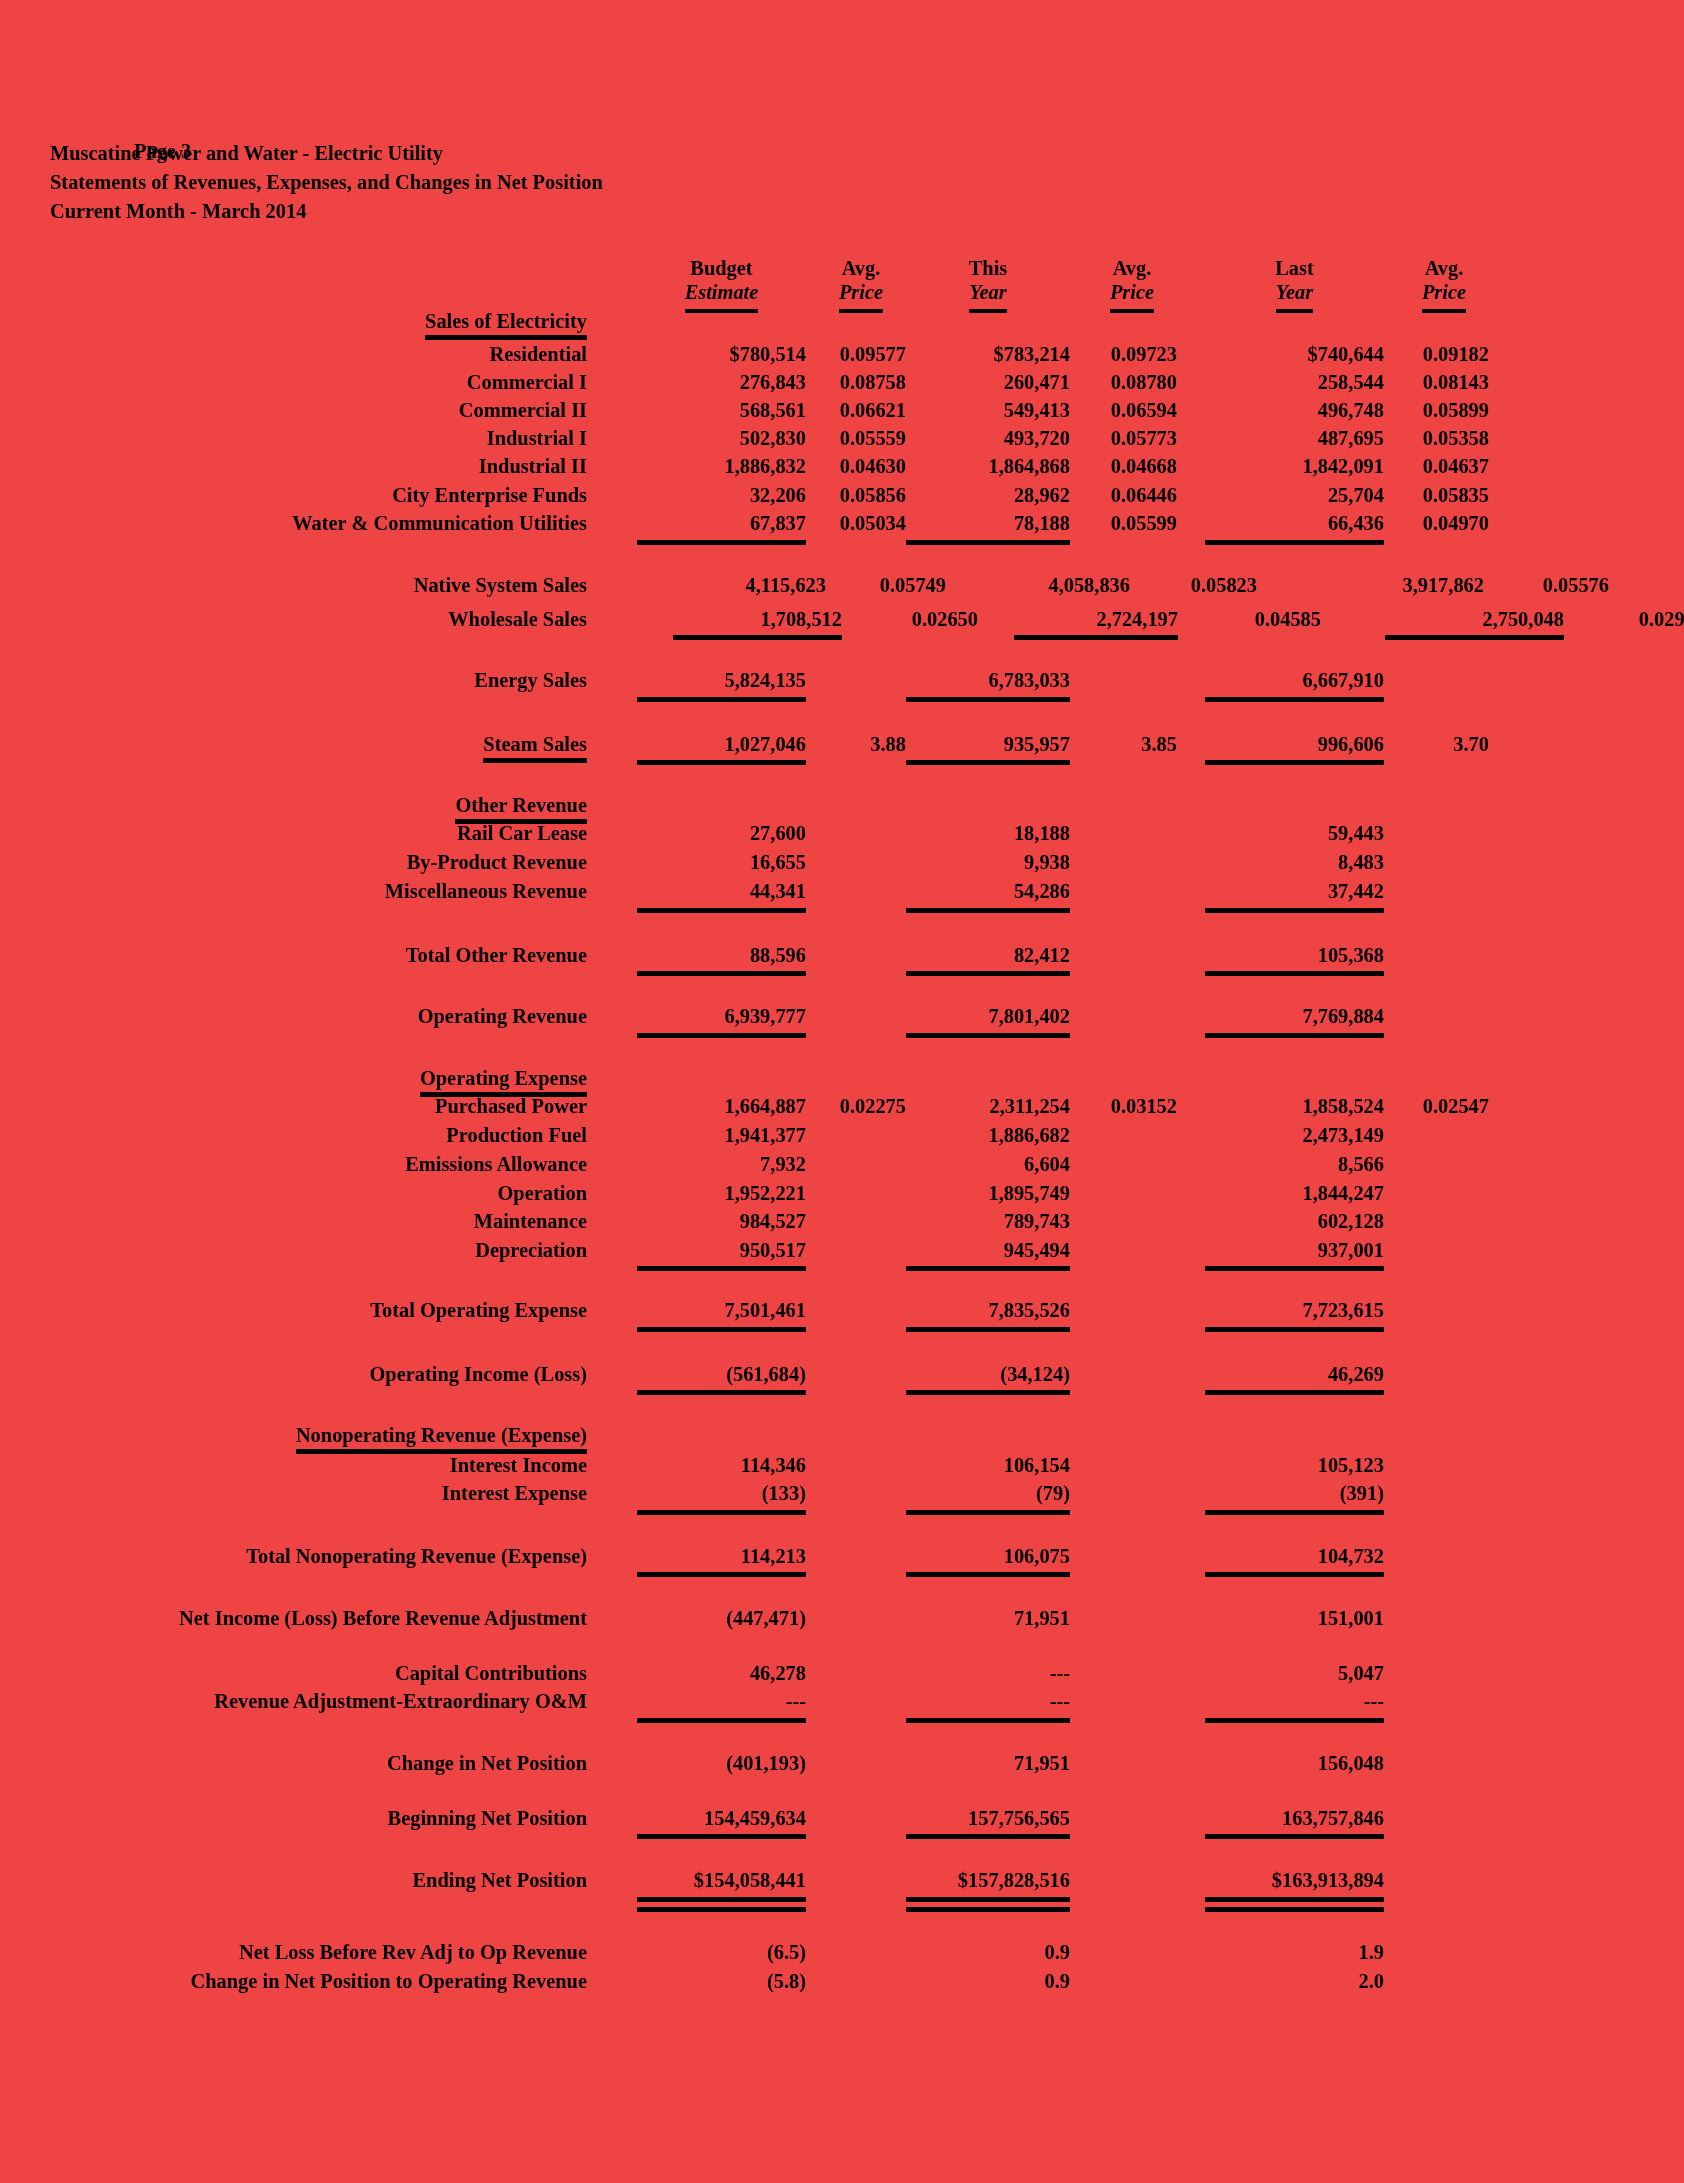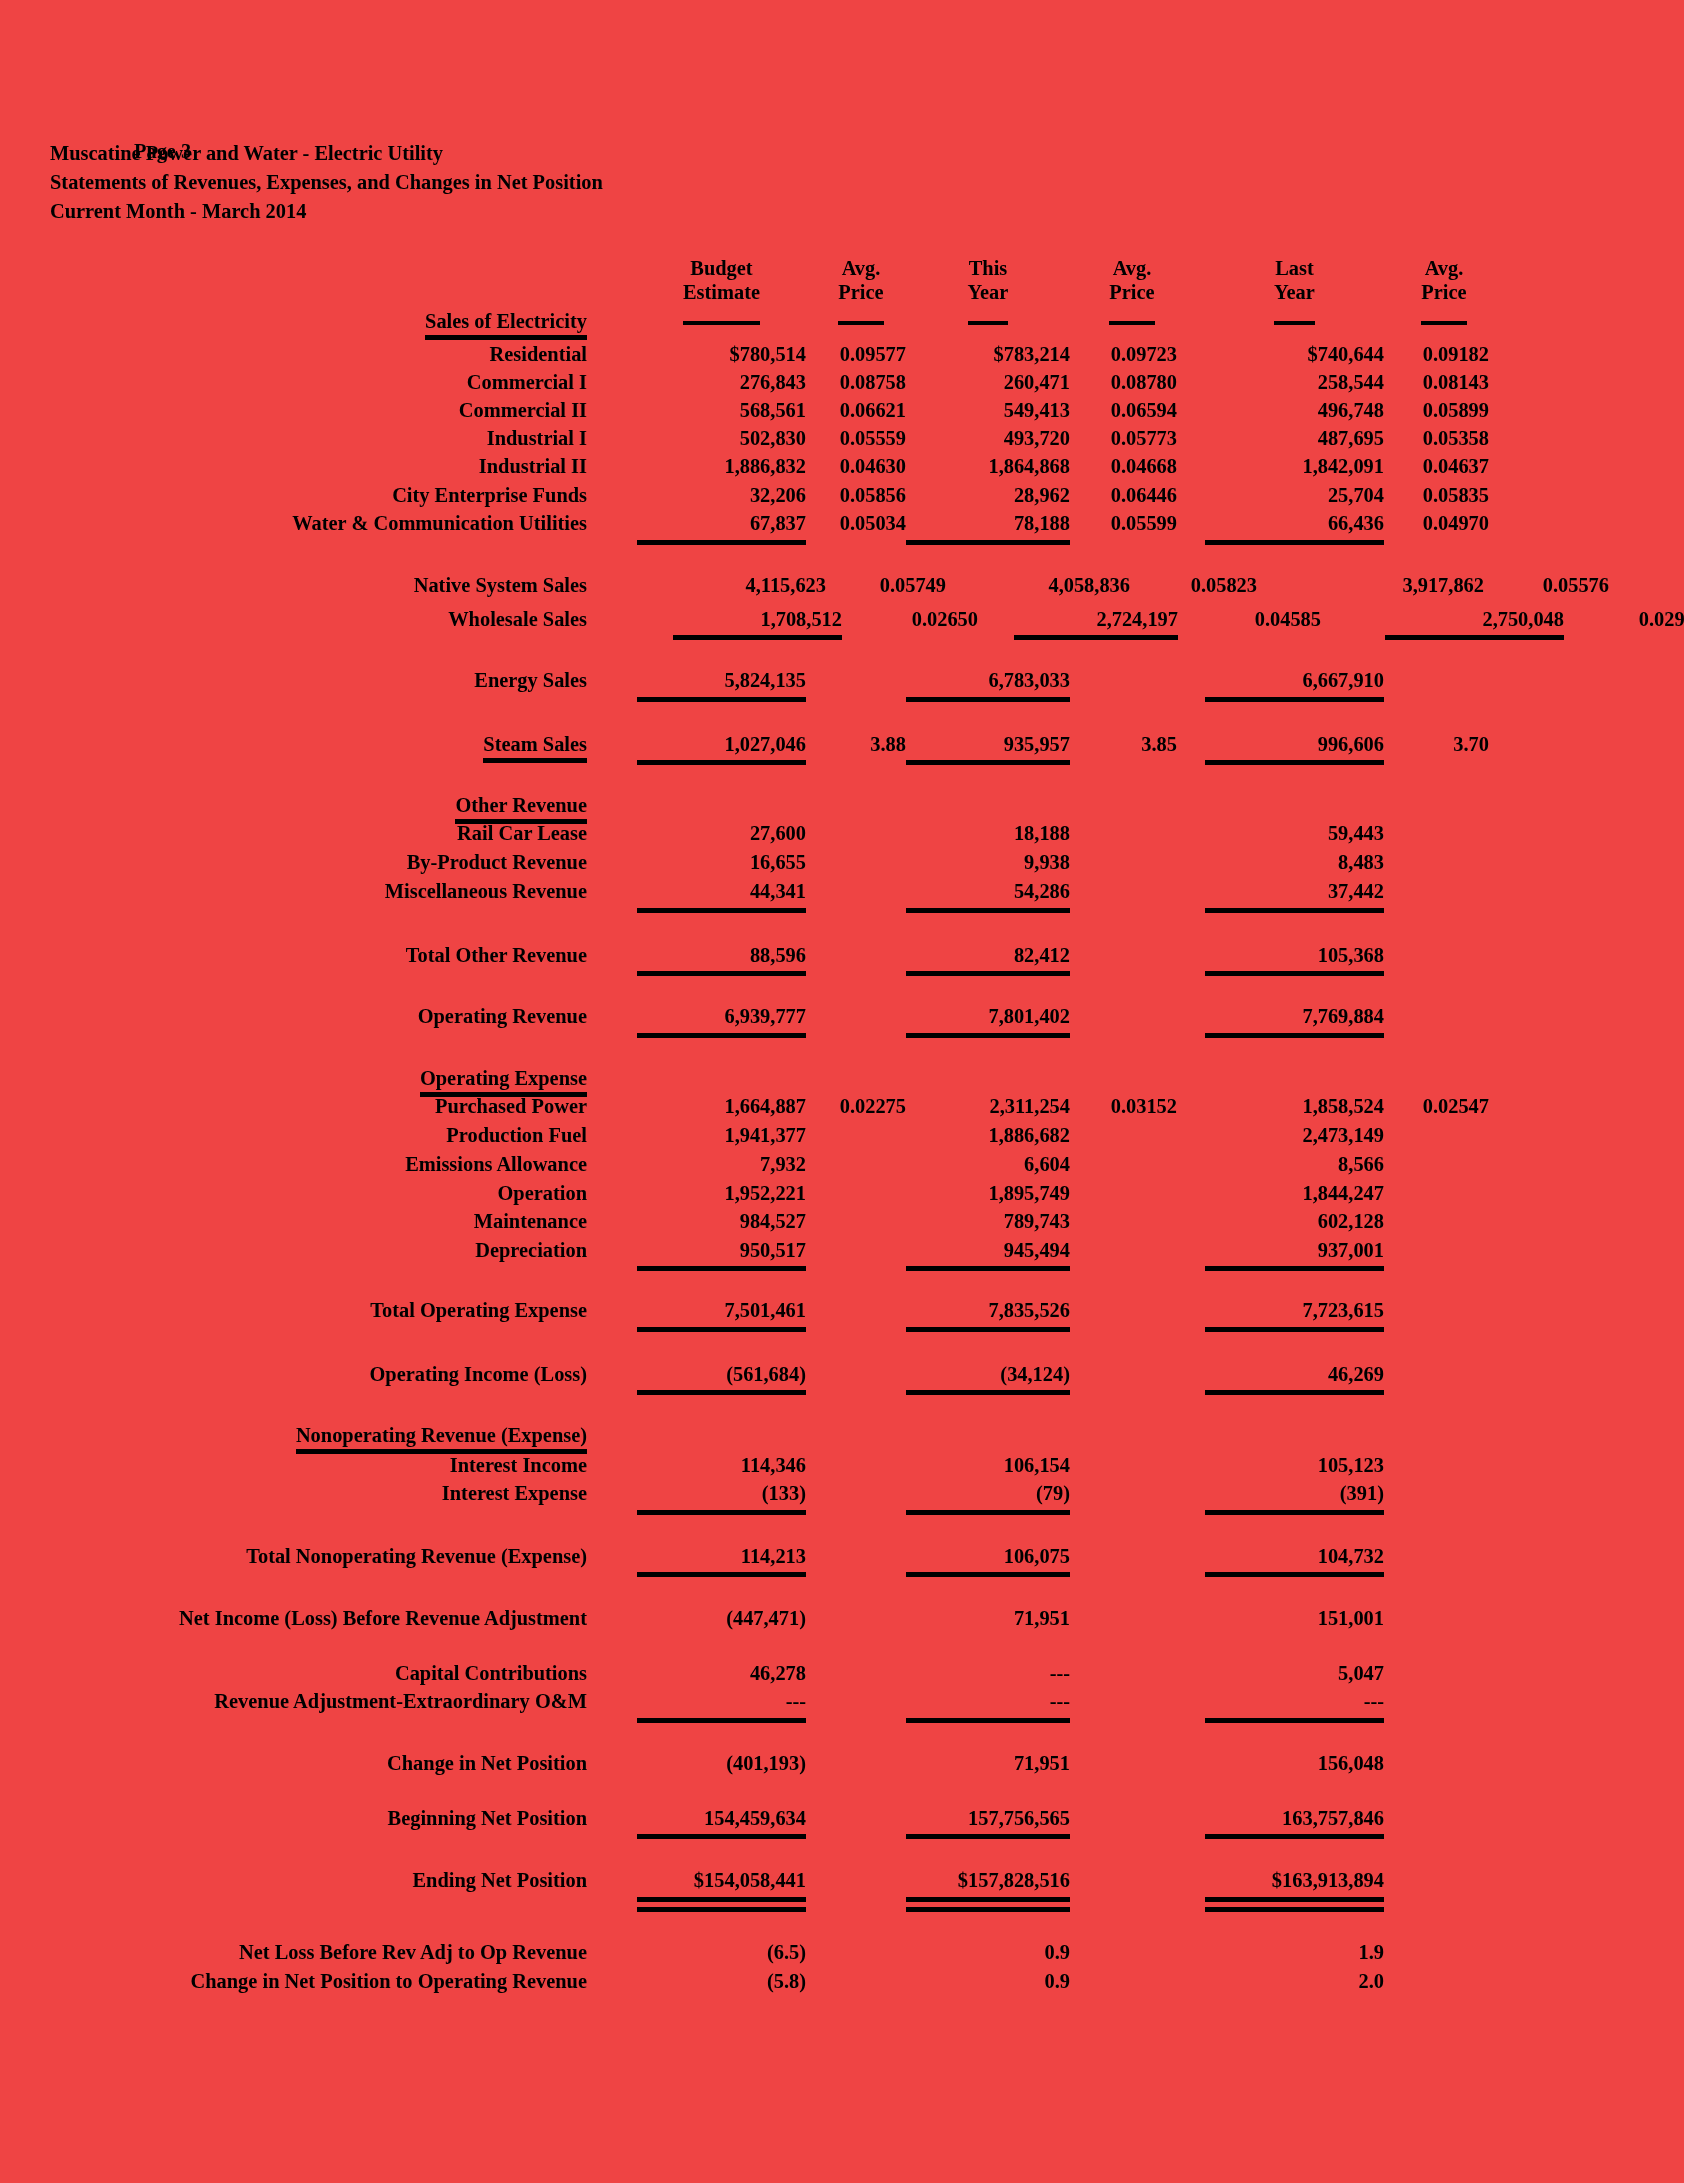--- a/index.html
+++ b/index.html
@@ -34,21 +34,21 @@
   .c6 .val{min-width:90px;}
   .u .val{border-bottom:5.5px solid #000;padding-bottom:4.5px;}
   .du .val{border-bottom:15px double #000;padding-bottom:4.5px;}
   .hspan{display:inline-block;text-align:center;line-height:23px;}
   .hdr .c1 .hspan{min-width:169px;}
   .hdr .c2 .hspan{min-width:90px;}
   .hdr .c3 .hspan{min-width:164px;}
   .hdr .c4 .hspan{min-width:90px;}
   .hdr .c5 .hspan{min-width:179px;}
   .hdr .c6 .hspan{min-width:90px;}
-  .hu{border-bottom:4.5px solid #000;padding-bottom:18px;}
+  .hu{border-bottom:4.5px solid #000;padding-bottom:6px;font-style:italic;}
   .lbl-u{border-bottom:5.5px solid #000;padding-bottom:3px;}
 </style>
 </head>
 <body>
 
 <div class="page">
 
   <div class="page-number">Page 3</div>
 
   <div class="title-block">

